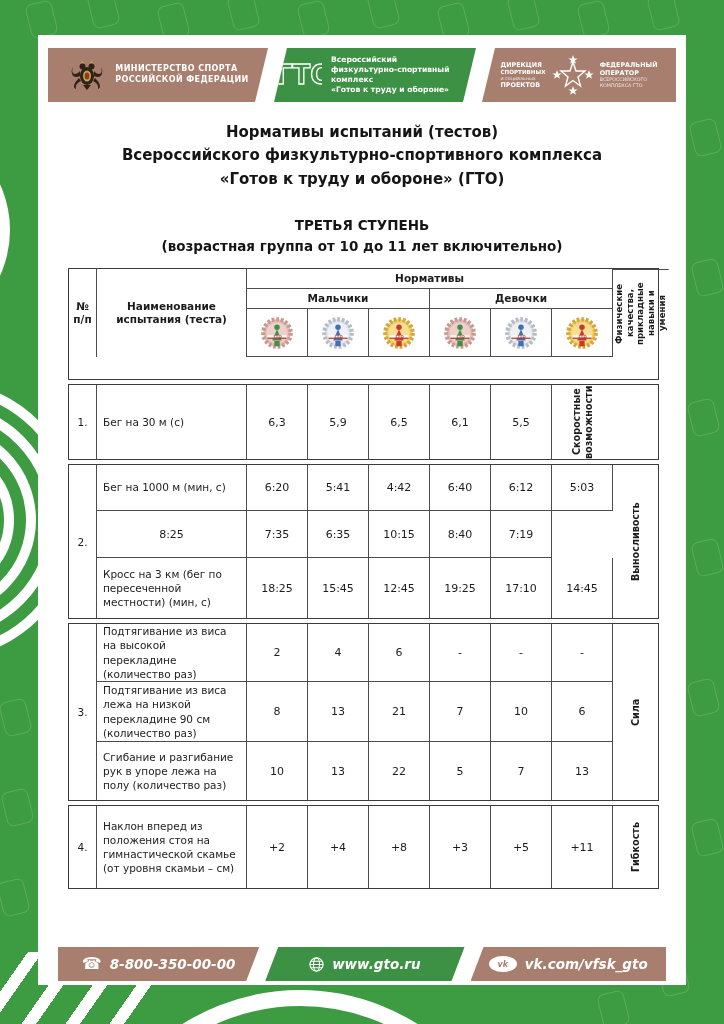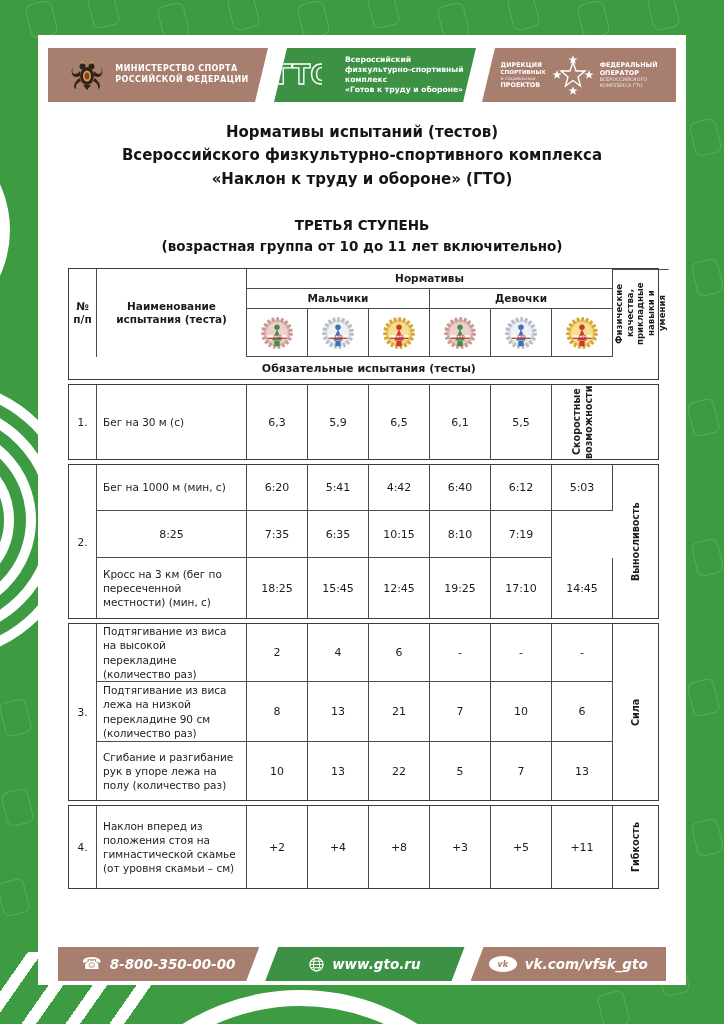--- a/index.html
+++ b/index.html
@@ -30,21 +30,21 @@
   .bands.top { margin-top:13px; height:54px; }
   .bands.bottom { position:absolute; left:10px; right:10px; bottom:4px; height:34px; }
   .band { display:flex; align-items:center; justify-content:center; color:#fff; }
   .band.brown { background:#a87e6e; }
   .band.green { background:#3c9144; }
   .cut-r { clip-path:polygon(0 0, 100% 0, calc(100% - 13px) 100%, 0 100%); }
   .cut-lr { clip-path:polygon(13px 0, 100% 0, calc(100% - 13px) 100%, 0 100%); }
   .cut-l { clip-path:polygon(13px 0, 100% 0, 100% 100%, 0 100%); }
   .b1 { width:220px; } .b2 { width:202px; } .b3 { width:194px; }
   .ministry-text { font-size:8px; font-weight:700; letter-spacing:.4px; line-height:1.35; margin-left:8px; }
-  .gto-logo-text { font-size:7.6px; font-weight:700; line-height:1.3; margin-left:23px; }
+  .gto-logo-text { font-size:7.6px; font-weight:700; line-height:1.3; margin-left:9px; }
   .tiny-block { font-size:5.6px; font-weight:700; line-height:1.25; text-align:left; }
   .tiny-block .big { font-size:6.4px; }
   .tiny-block .faint { opacity:.8; font-size:4.8px; font-weight:400; }
   
   .doc-title { margin-top:19px; text-align:center; font-size:15px; font-weight:700;
                color:#151515; line-height:1.55; }
   .doc-sub { margin-top:24px; text-align:center; font-size:13.5px; font-weight:700;
              color:#151515; line-height:1.6; }
   
   .tablewrap { position:absolute; left:30px; top:233px; width:591px; }
@@ -187,21 +187,21 @@
         <div class="big">ОПЕРАТОР</div>
         <div class="faint">ВСЕРОССИЙСКОГО</div>
         <div class="faint">КОМПЛЕКСА ГТО</div>
       </div>
     </div>
   </div>
 
   <div class="doc-title">
     <div>Нормативы испытаний (тестов)</div>
     <div>Всероссийского физкультурно-спортивного комплекса</div>
-    <div>«Наклон к труду и обороне» (ГТО)</div>
+    <div>«Готов к труду и обороне» (ГТО)</div>
   </div>
   <div class="doc-sub">
     <div>ТРЕТЬЯ СТУПЕНЬ</div>
     <div>(возрастная группа от 10 до 11 лет включительно)</div>
   </div>
 
   <div class="tablewrap">
 
     <div class="gridbox" style="grid-template-rows:20px 20px 48px 22px">
       <div class="c hcell br" style="grid-row:1/4;grid-column:1">№ п/п</div>
@@ -277,21 +277,20 @@
             <circle class="fig" cx="16" cy="12.5" r="2.6"></circle>
             <path class="fig" d="M11.5 25 L16 14.5 L20.5 25 Z"></path>
             <rect class="band1" x="7" y="20.2" width="18" height="2.2"></rect>
             <rect class="band2" x="7" y="22.4" width="18" height="1.2"></rect>
             <text class="gto-t" x="12.6" y="23.2">ГТО</text>
             <rect class="fig" x="13.5" y="25.5" width="5" height="5"></rect>
           </svg>
       </div>
 
       <div class="c vert bb" style="grid-row:1/4;grid-column:9">Физические качества, прикладные навыки и умения</div>
-      <div class="c sechdr" style="grid-row:4">Обязательные испытания (тесты)</div>
     </div>
 
     <div class="gap"></div>
 
     <div class="gridbox" style="grid-template-rows:74px">
       <div class="c num br">1.</div>
       <div class="c name br">Бег на 30 м (с)</div>
       <div class="c val br">6,3</div>
       <div class="c val br">5,9</div>
       <div class="c val br">6,5</div>
@@ -308,21 +307,21 @@
       <div class="c val br bb" style="grid-row:1">6:20</div>
       <div class="c val br bb" style="grid-row:1">5:41</div>
       <div class="c val br bb" style="grid-row:1">4:42</div>
       <div class="c val br bb" style="grid-row:1">6:40</div>
       <div class="c val br bb" style="grid-row:1">6:12</div>
       <div class="c val br bb" style="grid-row:1">5:03</div>
       <div class="c val br bb" style="grid-row:2">8:25</div>
       <div class="c val br bb" style="grid-row:2">7:35</div>
       <div class="c val br bb" style="grid-row:2">6:35</div>
       <div class="c val br bb" style="grid-row:2">10:15</div>
-      <div class="c val br bb" style="grid-row:2">8:10</div>
+      <div class="c val br bb" style="grid-row:2">8:40</div>
       <div class="c val br bb" style="grid-row:2">7:19</div>
       <div class="c name br" style="grid-row:3;grid-column:2">Кросс на 3 км (бег по пересеченной местности) (мин, с)</div>
       <div class="c val br" style="grid-row:3">18:25</div>
       <div class="c val br" style="grid-row:3">15:45</div>
       <div class="c val br" style="grid-row:3">12:45</div>
       <div class="c val br" style="grid-row:3">19:25</div>
       <div class="c val br" style="grid-row:3">17:10</div>
       <div class="c val br" style="grid-row:3">14:45</div>
       <div class="c vert qual" style="grid-row:1/4;grid-column:9">Выносливость</div>
     </div>

